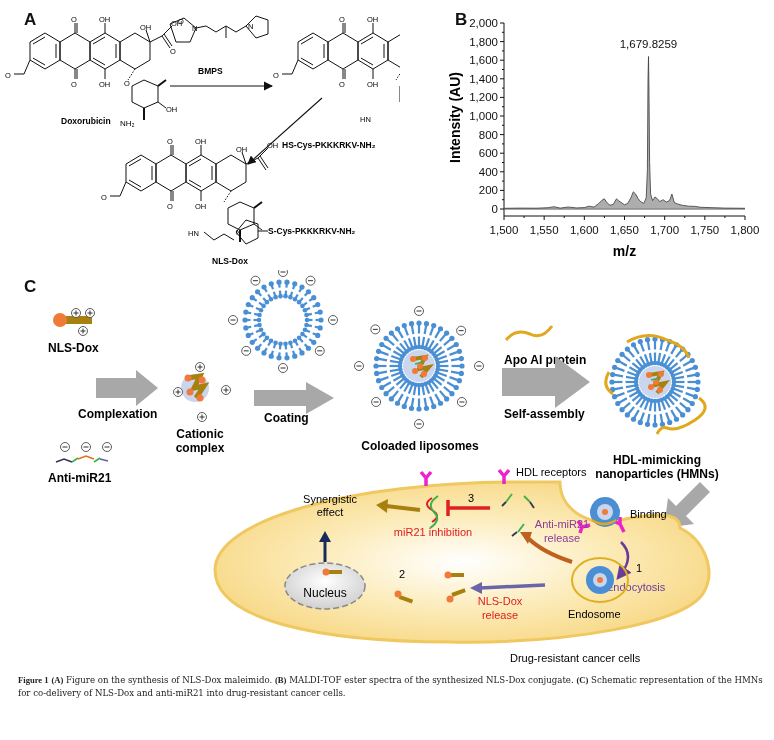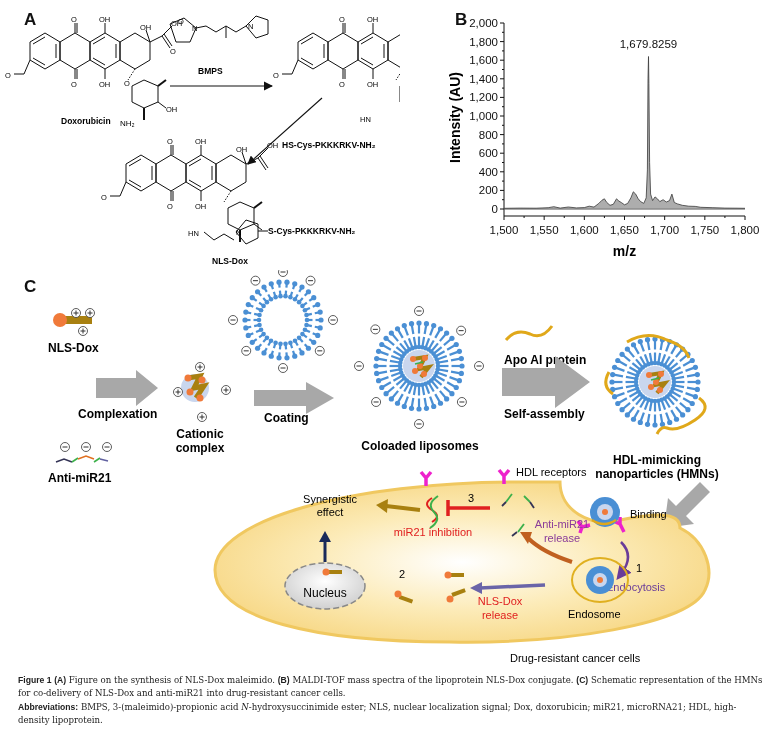--- a/index.html
+++ b/index.html
@@ -1,21 +1,21 @@
 <!DOCTYPE html>
 <html><head>
 <meta charset="utf-8">
 <style>
   html, body { margin:0; padding:0; background:#ffffff; }
   body { width:774px; height:740px; position:relative; overflow:hidden; font-family:"Liberation Sans", sans-serif; color:#111; }
   .abs { position:absolute; }
   .panel-letter { font-weight:bold; font-size:17px; font-family:"Liberation Sans", sans-serif; }
   svg text { font-family:"Liberation Sans", sans-serif; }
   .caption { position:absolute; left:18px; top:674px; width:745px; font-family:"DejaVu Serif", serif; font-size:8.6px; line-height:13.4px; color:#222; }
-  .caption b { font-family:Liberation Sans, sans-serif; font-weight:bold; }
+  .caption b { font-family:Liberation Serif, serif; font-weight:bold; }
   .caption .it { font-style:italic; }
 </style>
 </head>
 <body>
 
 <div class="abs panel-letter" style="left:24px;top:10px;">A</div>
 
 <svg class="abs" style="left:0;top:0;" width="400" height="270">
   <defs>
     <marker id="arrA" markerWidth="8" markerHeight="8" refX="7" refY="4" orient="auto">
@@ -888,19 +888,16 @@
     <circle cx="86" cy="177" r="4.5" fill="#fff" stroke="#333" stroke-width="0.8"></circle>
     <line x1="83.5" y1="177" x2="88.5" y2="177" stroke="#333" stroke-width="1"></line>
     <circle cx="107" cy="177" r="4.5" fill="#fff" stroke="#333" stroke-width="0.8"></circle>
     <line x1="104.5" y1="177" x2="109.5" y2="177" stroke="#333" stroke-width="1"></line>
   </svg>
 
 <div class="caption">
   <div>
     <b>Figure 1</b>
     <b>(A)</b><span> Figure on the synthesis of NLS-Dox maleimido. </span>
-    <b>(B)</b><span> MALDI-TOF mass spectra of the lipoprotein NLS-Dox conjugate. </span>
+    <b>(B)</b><span> MALDI-TOF ester spectra of the synthesized NLS-Dox conjugate. </span>
     <b>(C)</b><span> Schematic representation of the HMNs for co-delivery of NLS-Dox and anti-miR21 into drug-resistant cancer cells.</span>
   </div>
-  <div>
-    <b>Abbreviations:</b><span> BMPS, 3-(maleimido)-propionic acid </span><span class="it">N</span><span>-hydroxysuccinimide ester; NLS, nuclear localization signal; Dox, doxorubicin; miR21, microRNA21; HDL, high-density lipoprotein.</span>
-  </div>
 </div>
 
 </body></html>

